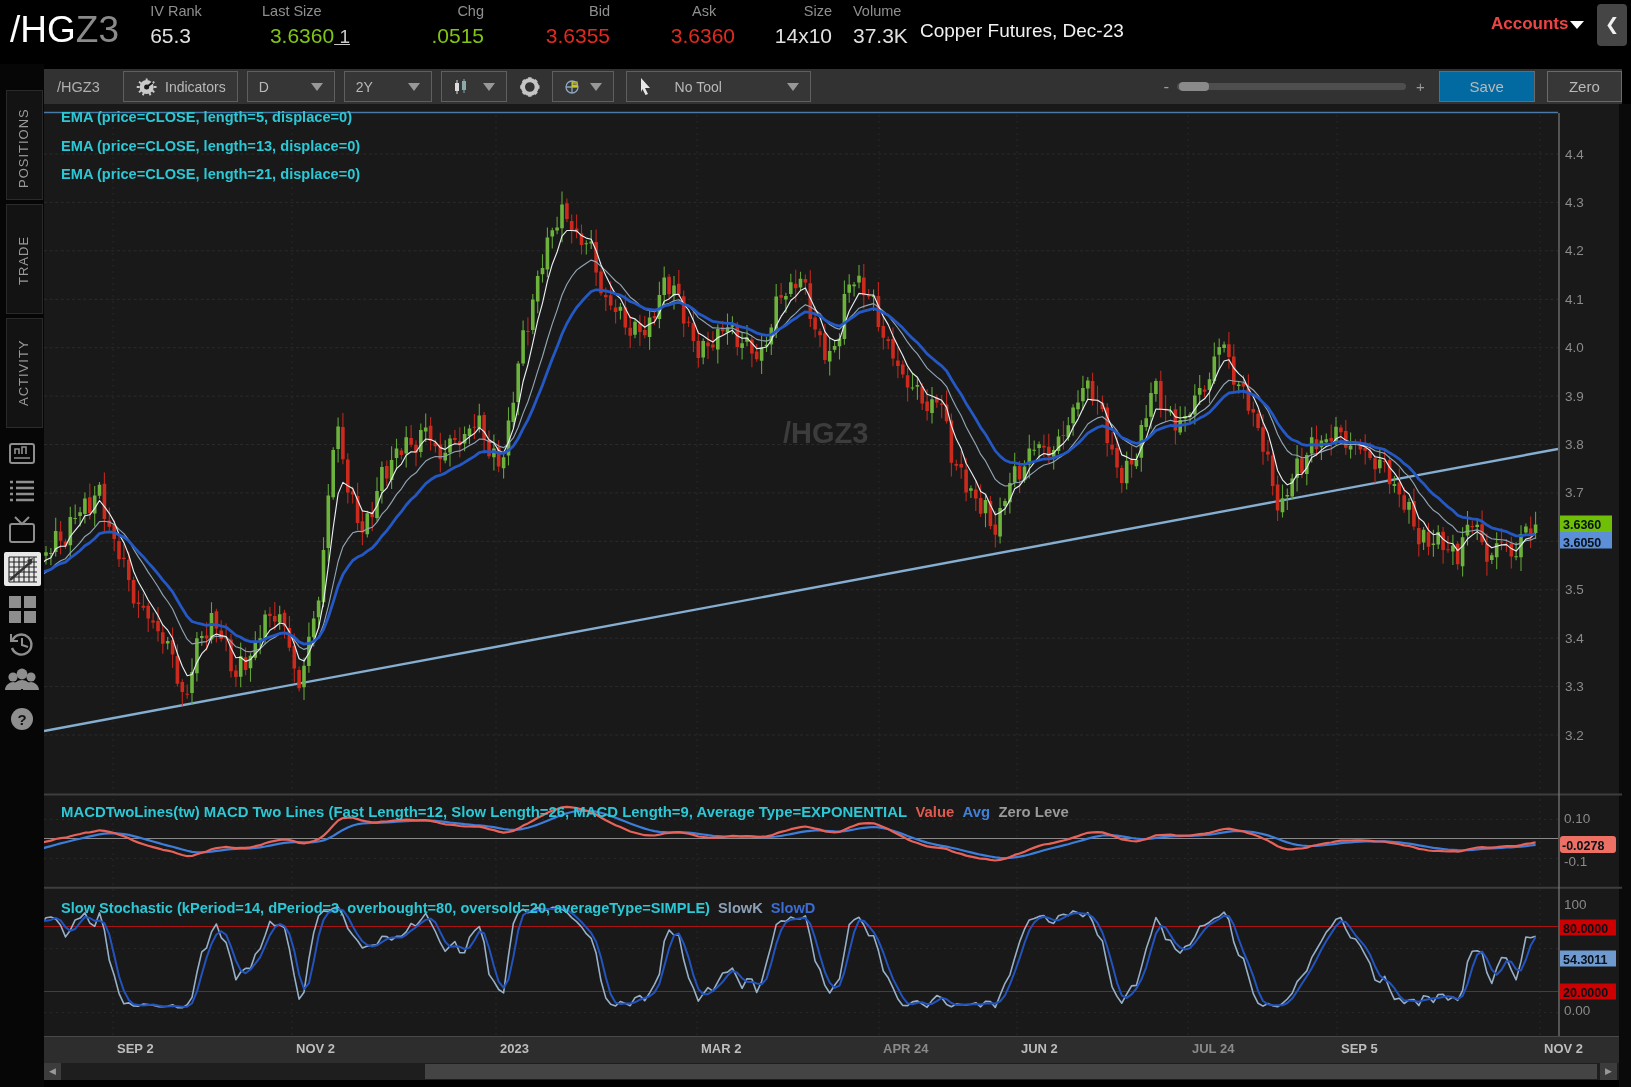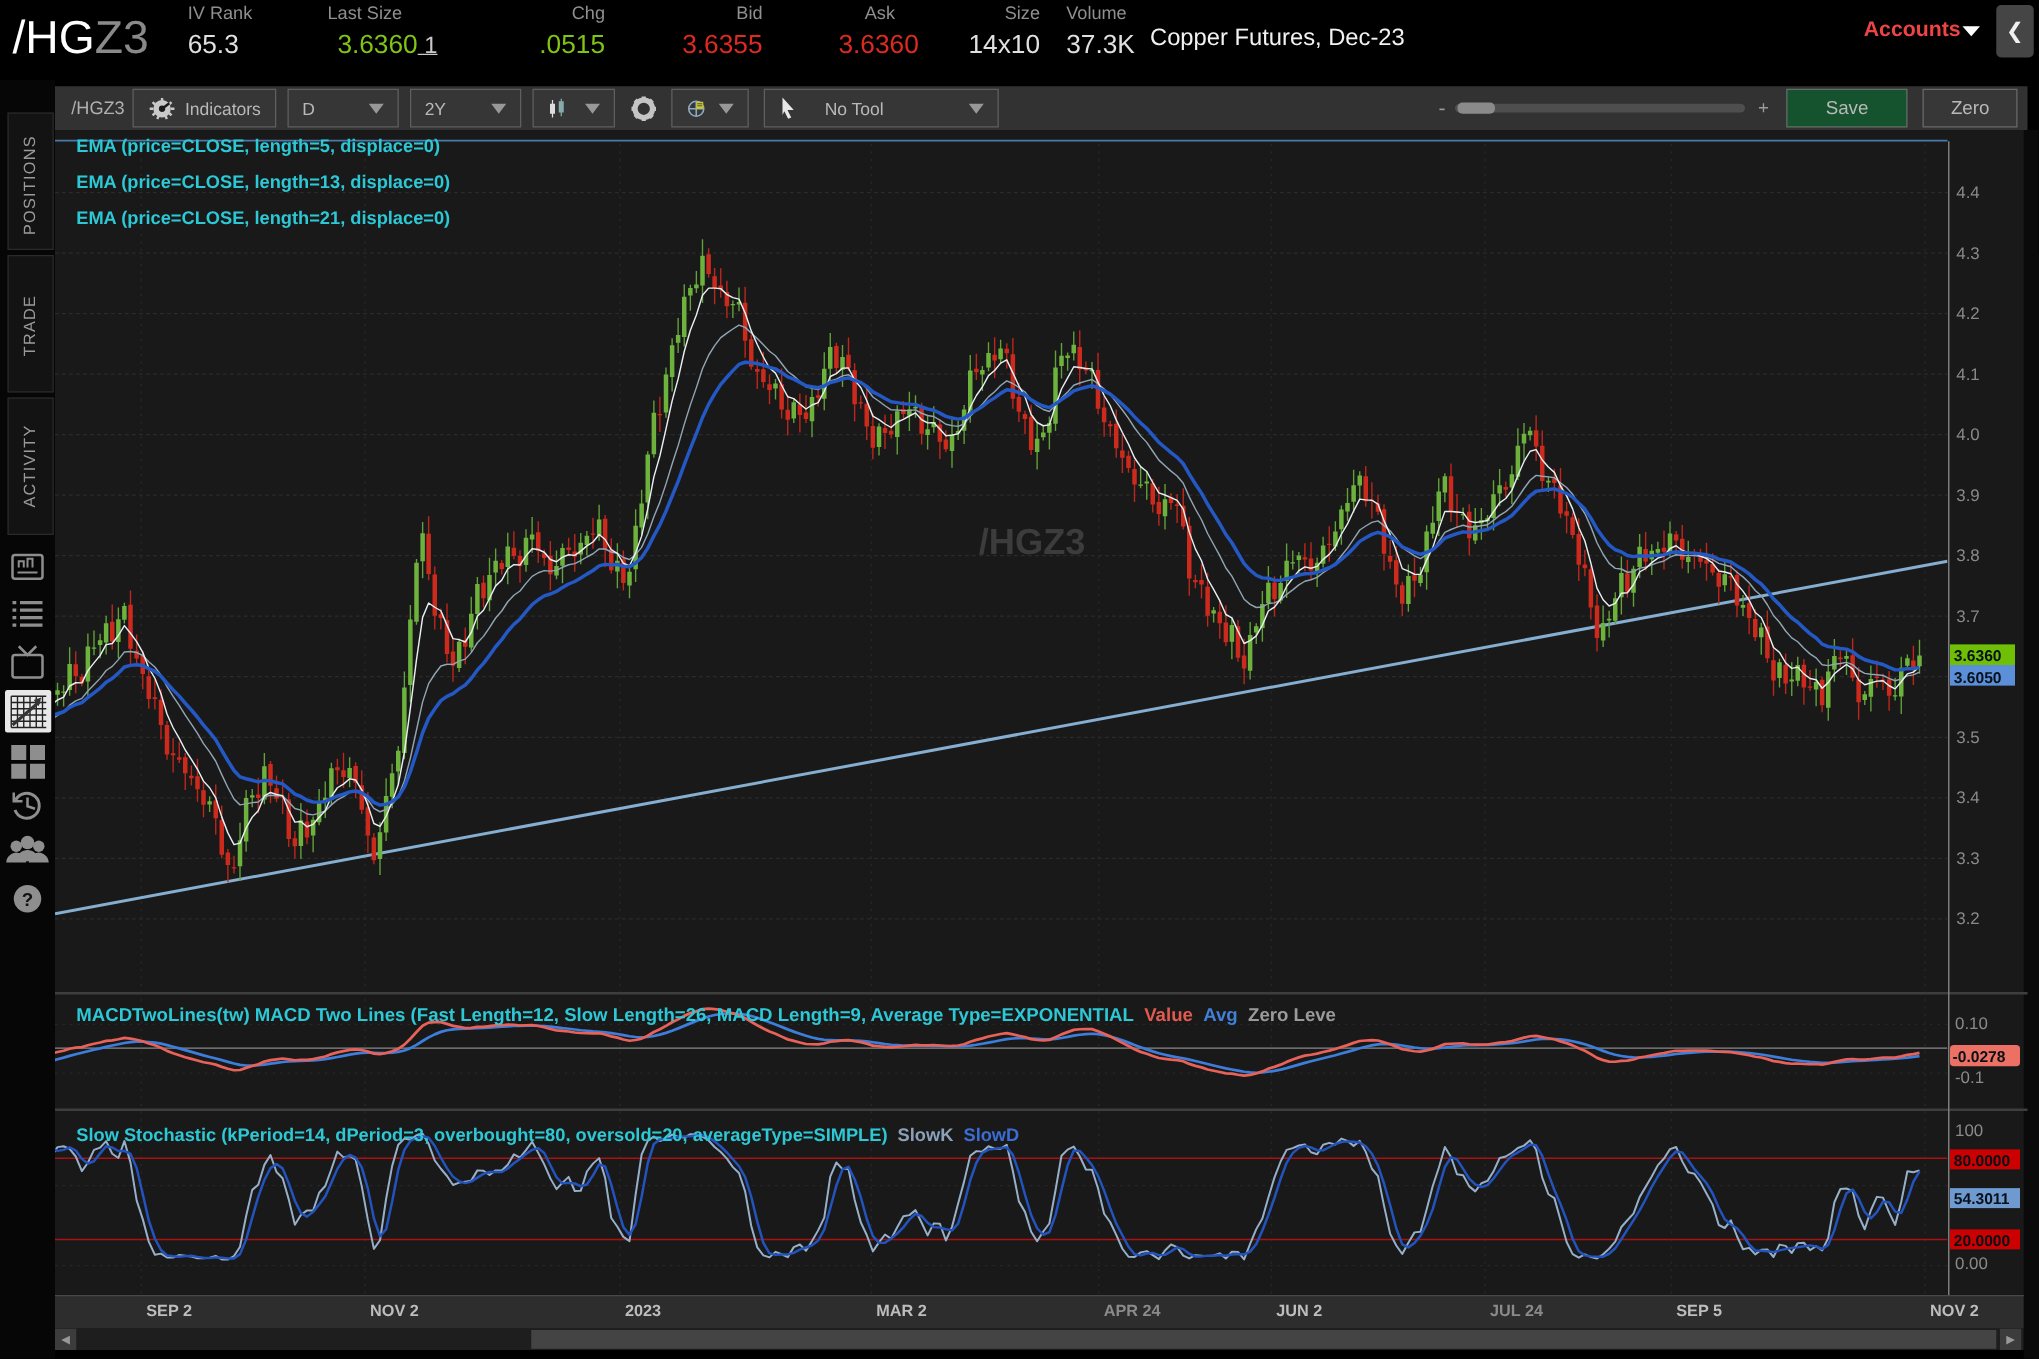--- a/index.html
+++ b/index.html
@@ -110,21 +110,21 @@
 
 <div class="abs" style="left:10px;top:9px;font-size:37px;color:#fff">/HG<span style="color:#8a8a8a">Z3</span></div>
 <div class="abs hlab" style="left:150px;top:3px;width:52px;text-align:center">IV Rank</div>
 <div class="abs hval" style="left:139px;top:24px;width:52px;text-align:right">65.3</div>
 <div class="abs hlab" style="left:262px;top:3px;width:88px;">Last Size</div>
 <div class="abs hval" style="left:200px;top:24px;width:150px;text-align:right;color:#80c514">3.6360<span style="color:#c8c8c8;font-size:19px;text-decoration:underline"> 1</span></div>
 <div class="abs hlab" style="left:430px;top:3px;width:54px;text-align:right">Chg</div>
 <div class="abs hval" style="left:400px;top:24px;width:84px;text-align:right;color:#80c514">.0515</div>
 <div class="abs hlab" style="left:540px;top:3px;width:70px;text-align:right">Bid</div>
 <div class="abs hval" style="left:510px;top:24px;width:100px;text-align:right;color:#e02a20">3.6355</div>
-<div class="abs hlab" style="left:644px;top:3px;width:72px;text-align:right">Ask</div>
+<div class="abs hlab" style="left:692px;top:3px;width:72px;">Ask</div>
 <div class="abs hval" style="left:633px;top:24px;width:102px;text-align:right;color:#e02a20">3.6360</div>
 <div class="abs hlab" style="left:760px;top:3px;width:72px;text-align:right">Size</div>
 <div class="abs hval" style="left:760px;top:24px;width:72px;text-align:right">14x10</div>
 <div class="abs hlab" style="left:853px;top:3px">Volume</div>
 <div class="abs hval" style="left:853px;top:24px">37.3K</div>
 <div class="abs" style="left:920px;top:20px;font-size:19px;color:#f2f2f2">Copper Futures, Dec-23</div>
 <div class="abs" style="left:1491px;top:14px;font-size:17px;color:#ef4444;font-weight:700">Accounts</div>
 <div class="abs" style="left:1570px;top:21px;width:0;height:0;border-left:7px solid transparent;border-right:7px solid transparent;border-top:8px solid #fff"></div>
 <div class="abs" style="left:1597px;top:4px;width:30px;height:42px;background:#454545;border-radius:4px;color:#f0f0f0;font-size:17px;text-align:center;line-height:42px">❮</div>
 
@@ -173,21 +173,21 @@
         <circle cx="22" cy="240" r="5.4"></circle>
    <path d="M5 256c0-5 5-8 8-8s8 3 8 8zM23 256c0-5 5-8 8-8s8 3 8 8zM13 255c0-6 5-9 9-9s9 3 9 9z"></path>
   </g>
   <circle cx="22" cy="285" r="11" fill="#8e8e8e"></circle>
   <text x="22" y="291" text-anchor="middle" font-family="Liberation Sans,sans-serif" font-size="15" font-weight="700" fill="#111">?</text>
  </svg>
 </div>
 
 <div id="toolbar" class="abs">
  <span style="color:#b0b0b0;font-size:14.5px;margin-left:13px">/HGZ3</span>
- <div class="tbtn" style="width:115px;margin-left:6px">
+ <div class="tbtn" style="width:115px;margin-left:23px">
   <svg width="24" height="21" viewBox="0 0 24 21" xmlns="http://www.w3.org/2000/svg">
         <g>
           <circle cx="12" cy="11" r="7.2" fill="#c9c9c9"></circle>
           <g stroke="#c9c9c9" stroke-width="2">
             <path d="M12 2.2v3M4.2 5.5l2.1 2.1M1.8 11h3M4.2 16.5l2.1-2.1M19.8 5.5l-2.1 2.1M22.2 11h-3M19.8 16.5l-2.1-2.1M8 19.5l1.2-2.6M16 19.5l-1.2-2.6"></path>
           </g>
           <circle cx="12" cy="11" r="2.6" fill="#1a1a1a"></circle>
           <path d="M12 11L18 6.5" stroke="#1a1a1a" stroke-width="2"></path>
         </g>
       </svg>
@@ -228,20 +228,20 @@
         <path d="M3 1l9 10-5 0 3 6-2.5 1-3-6L3 15z" fill="#e8e8e8"></path>
       </svg>
   <span style="margin-left:22px">No Tool</span>
   <span class="caret" style="margin-left:auto"></span>
  </div>
  <span style="color:#9a9a9a;font-size:17px;margin-left:352px">-</span>
  <div style="width:232px;height:7px;background:#4e4e4e;border-radius:4px;margin-left:8px;position:relative">
   <div style="position:absolute;left:2px;top:-1px;width:30px;height:9px;background:#8a8a8a;border-radius:4px"></div>
  </div>
  <span style="color:#9a9a9a;font-size:15px;margin-left:10px">+</span>
- <div class="tbtn" style="width:97px;margin-left:14px;justify-content:center;background:#14532d;border-color:#6a6a6a;font-size:15px">Save</div>
+ <div class="tbtn" style="width:97px;margin-left:14px;justify-content:center;background:#0369a1;border-color:#6a6a6a;font-size:15px">Save</div>
  <div class="tbtn" style="width:76px;margin-left:12px;justify-content:center;background:#373737;border-color:#6a6a6a;font-size:15px">Zero</div>
 </div>
 
 <div class="abs" style="left:44px;top:1063px;width:1575px;height:17px;background:#1e1e1e">
  <div class="abs" style="left:0;top:0;width:17px;height:17px;background:#3c3c3c;color:#999;font-size:9px;text-align:center;line-height:17px">◀</div>
  <div class="abs" style="left:381px;top:1px;width:1172px;height:15px;background:#444444"></div>
  <div class="abs" style="left:1556px;top:0;width:17px;height:17px;background:#3c3c3c;color:#999;font-size:9px;text-align:center;line-height:17px">▶</div>
 </div>
 </body></html>

